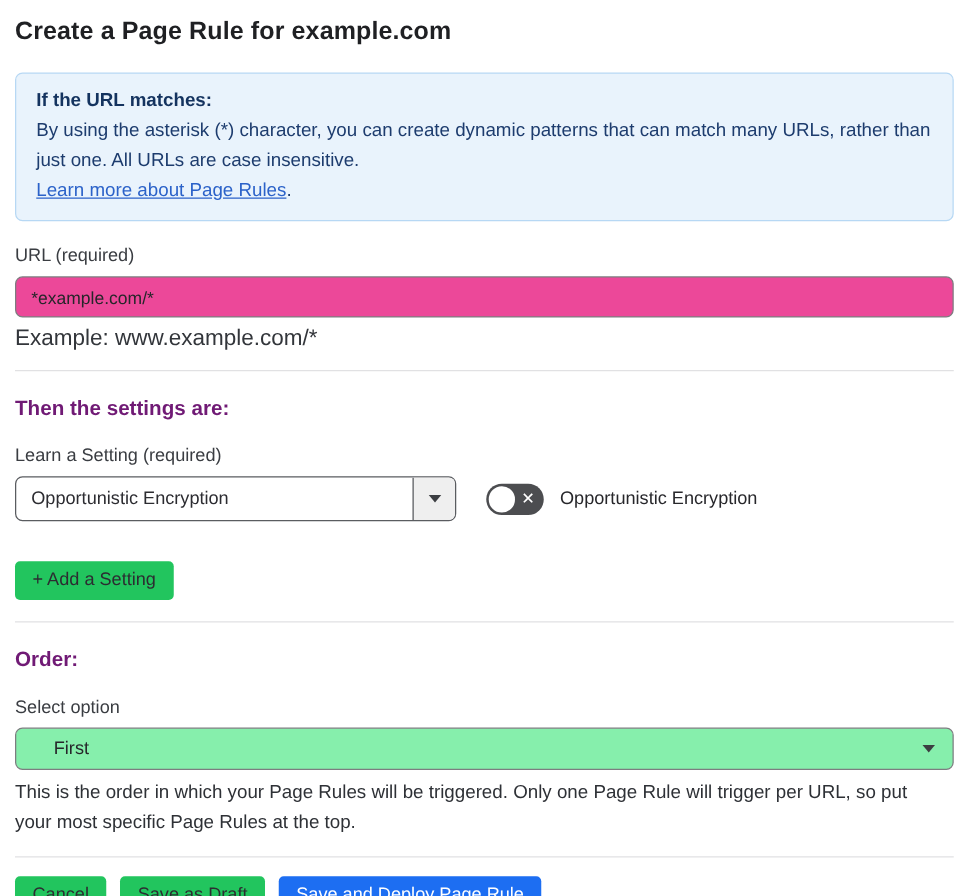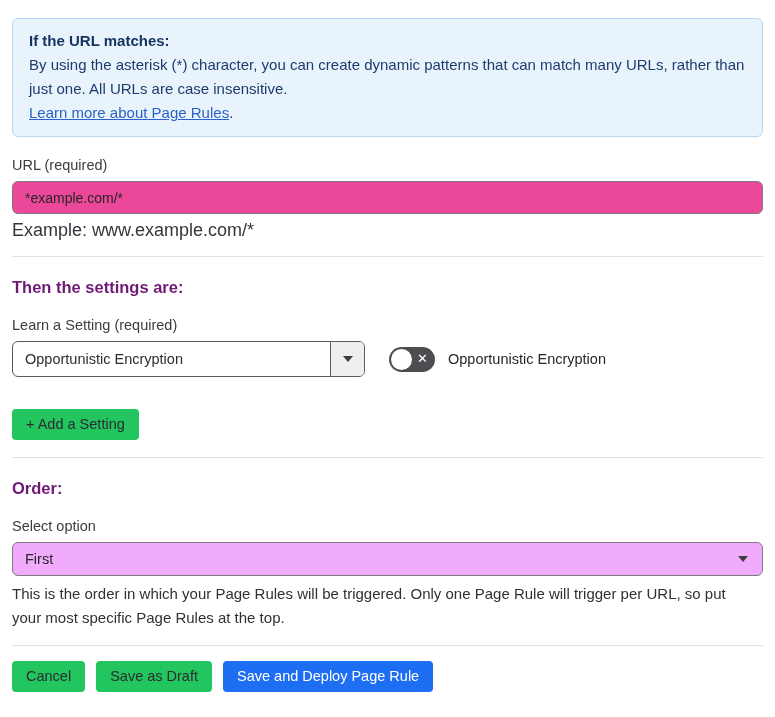--- a/index.html
+++ b/index.html
@@ -12,21 +12,21 @@
   }
   .container { padding: 13px 12px 0 12px; }
 
   .page-title {
     font-size: 20px; font-weight: 700; color: #1f2023;
     line-height: 24px; letter-spacing: 0.1px;
   }
 
   
   .info-box {
-    margin-top: 5px;
+    margin-top: 21px;
     background: #e9f3fc;
     border: 1px solid #b7d8f4;
     border-radius: 6px;
     padding: 10px 16px 11px 16px;
     font-size: 15px; line-height: 24px;
     color: #1d3c6e;
   }
   .info-box .info-heading { font-weight: 700; color: #14335f; }
   .info-box a.info-link {
     color: #2b62c9; text-decoration: underline; cursor: pointer;
@@ -103,40 +103,41 @@
     padding: 0 14px; height: 31px; line-height: 31px; cursor: pointer;
     color: #2c2c31; background: #22c55e;
   }
   .btn-add { margin-top: 32px; }
 
   
   .select-box {
     margin-top: 7px;
     width: 751px; height: 34px;
     border: 1px solid #7d7d80; border-radius: 6px;
-    background: #f0abfc; display: flex; align-items: center;
-    padding: 0 14px 0 12px; cursor: pointer;
+    background: #86efac; display: flex; align-items: center;
+    padding: 0 14px 0 30px; cursor: pointer;
   }
   .select-value { flex: 1; font-size: 14.5px; color: #26262a; }
 
   .order-helper {
     margin-top: 6px; font-size: 15px; line-height: 24px; color: #2e3136;
     width: 745px;
   }
 
   .footer-divider { margin-top: 15px; }
   .footer { margin-top: 15px; display: flex; align-items: center; }
   .footer .btn + .btn { margin-left: 11px; }
   .btn-primary { background: #1d6ef2; color: #ffffff; }
 </style>
 </head>
 <body>
 
 <div class="container">
 
+  <h1 class="page-title">Create a Page Rule for example.com</h1>
 
   <div class="info-box">
     <div class="info-heading">If the URL matches:</div>
     <div class="info-body">By using the asterisk (*) character, you can create dynamic patterns that can match many URLs, rather than just one. All URLs are case insensitive.</div>
     <div><a class="info-link">Learn more about Page Rules</a><span>.</span></div>
   </div>
 
   <div class="field-label">URL (required)</div>
   <input class="text-input" type="text" value="*example.com/*" style="">
   <div class="helper-text">Example: www.example.com/*</div>

